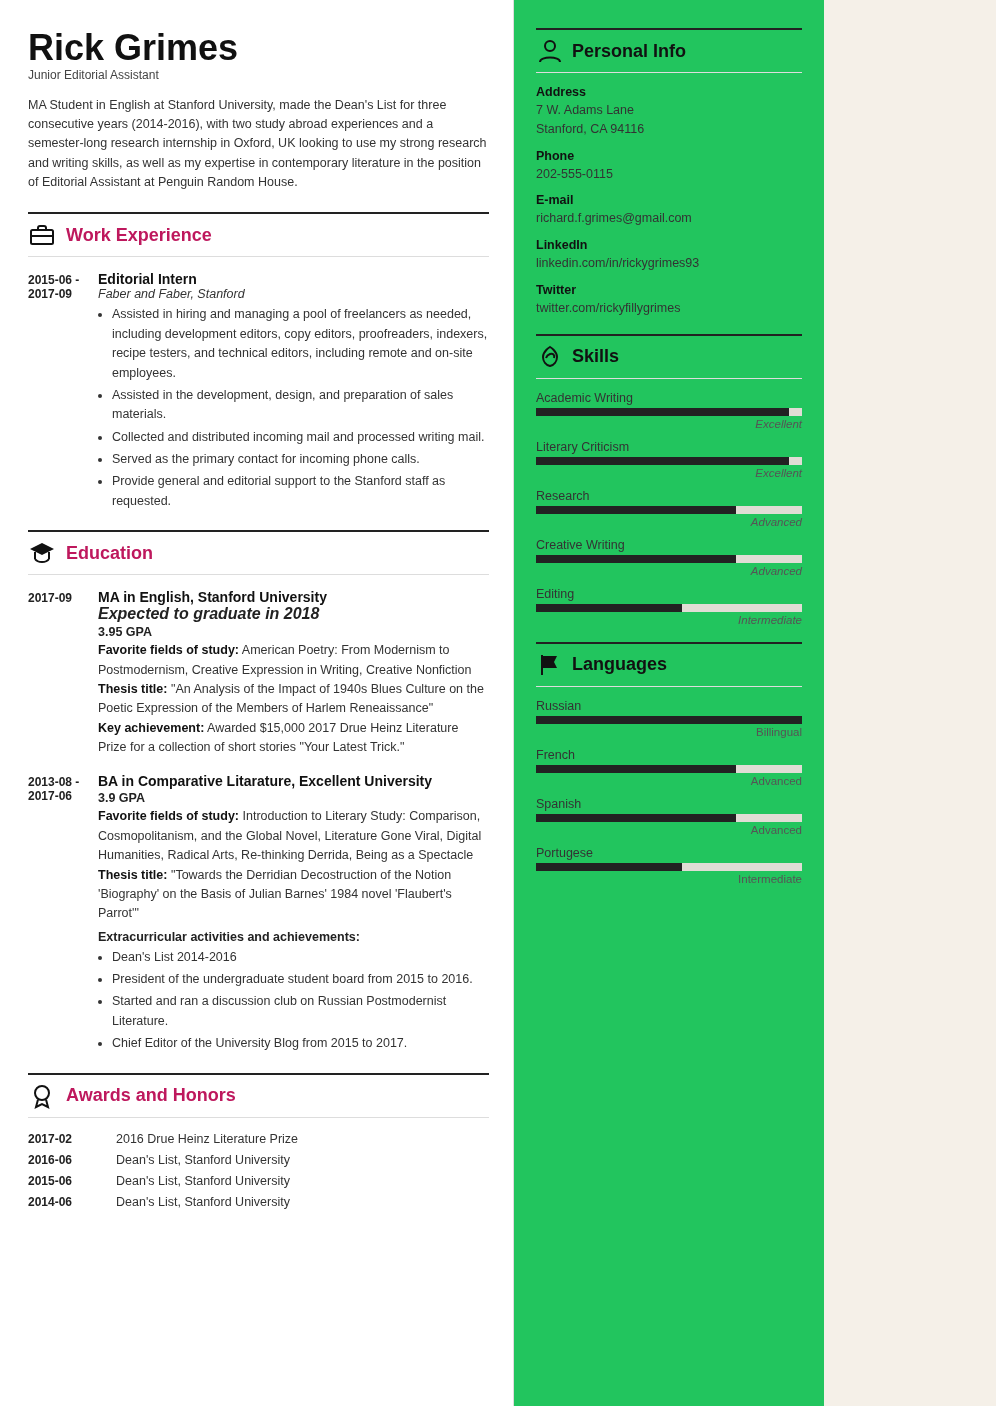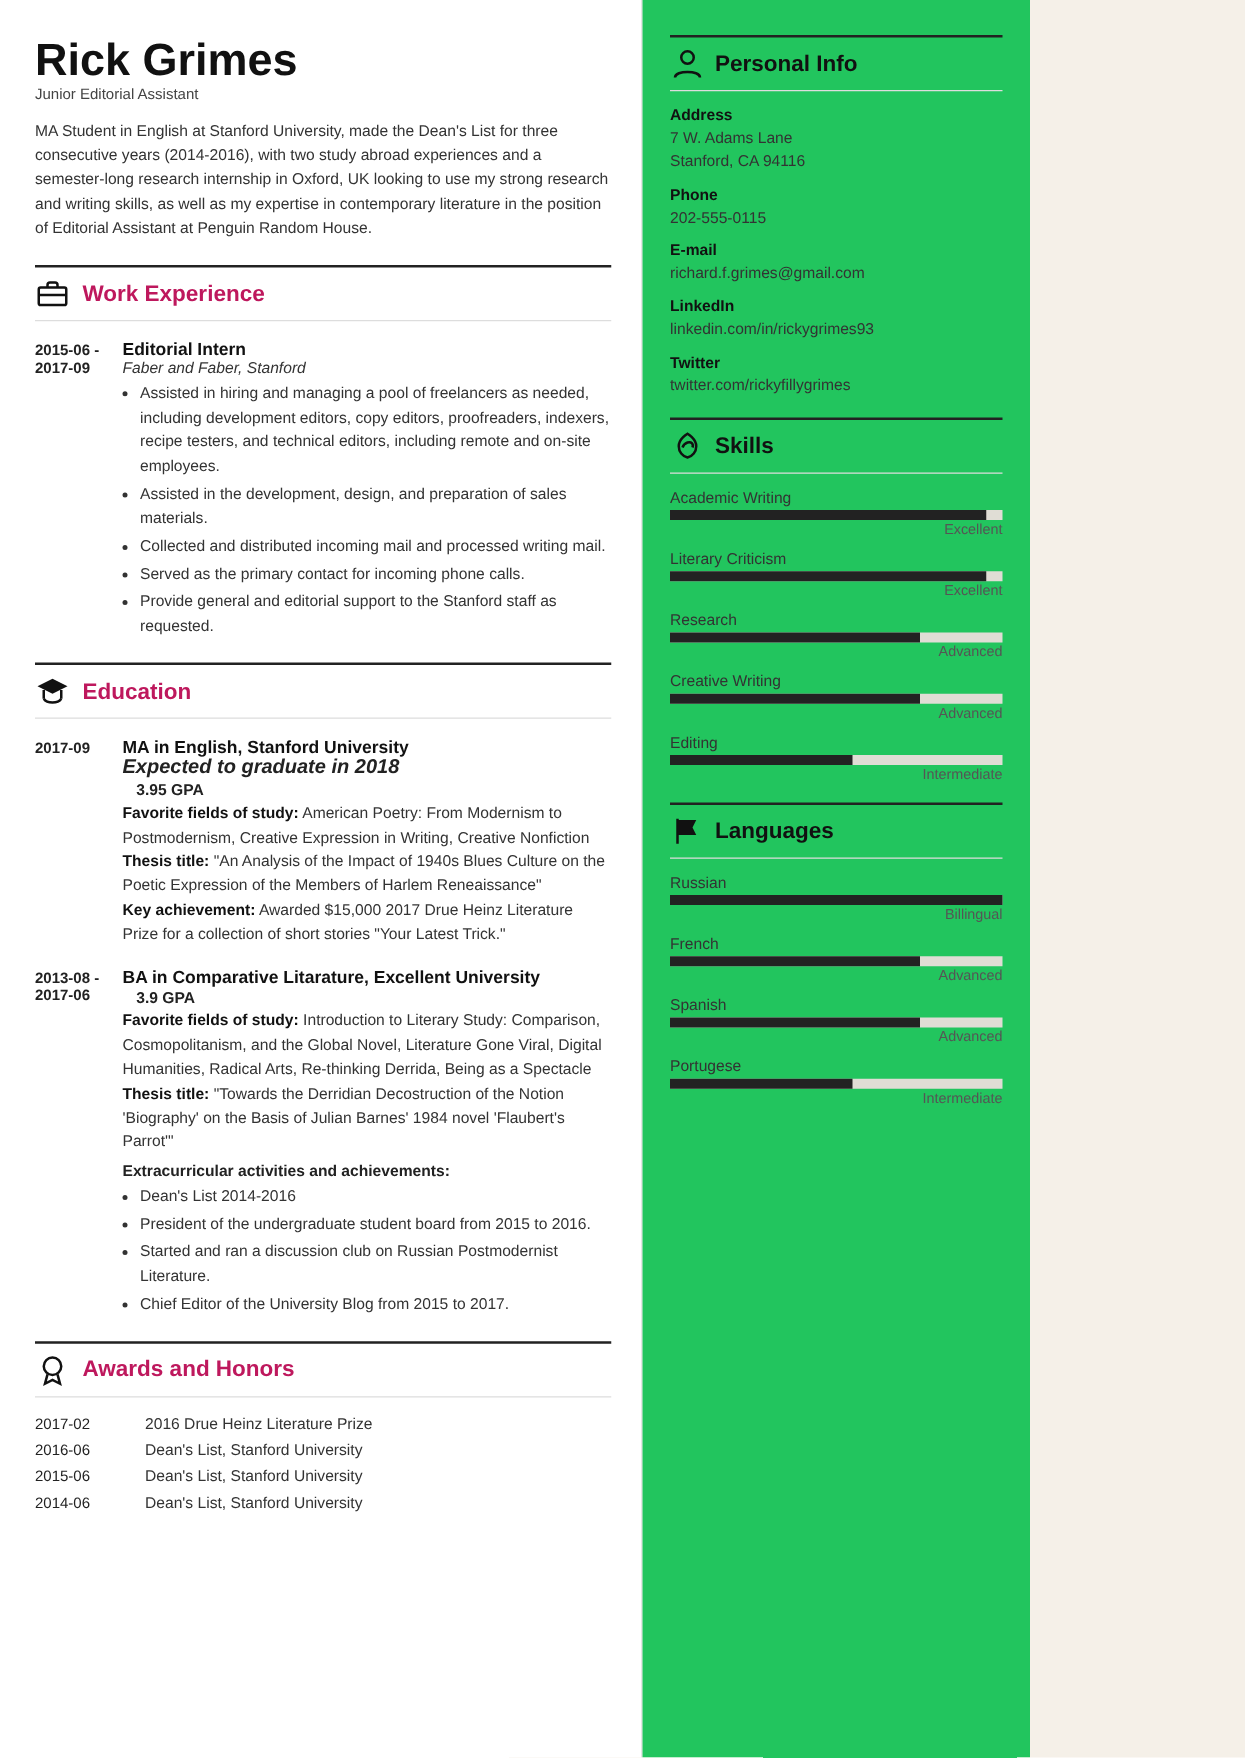--- a/index.html
+++ b/index.html
@@ -108,21 +108,21 @@
       color: #333;
       line-height: 1.55;
     }
     .entry-line b {
       font-weight: 700;
       color: #111;
     }
     .gpa {
       font-weight: 700;
       font-size: 12.5px;
-      margin: 2px 11px;
+      margin: 2px 0;
     }
     .expected {
       font-weight: 700;
       font-size: 16px;
       font-style: italic;
     }
     .extracurricular-label {
       font-weight: 700;
       font-size: 12.5px;
       margin-top: 6px;
@@ -179,20 +179,21 @@
       height: 8px;
       background: #222;
       position: absolute;
       left: 0; top: 0;
     }
     .skill-level {
       font-size: 11.5px;
       color: #555;
       text-align: right;
       margin-top: 2px;
+      font-style: italic;
     }
     
     .lang-item {
       margin-bottom: 10px;
     }
     .lang-name {
       font-size: 12.5px;
       color: #333;
       margin-bottom: 3px;
     }
@@ -215,21 +216,21 @@
       margin-top: 2px;
     }
     
     .award-row {
       display: flex;
       gap: 18px;
       margin-bottom: 7px;
     }
     .award-date {
       font-size: 12px;
-      font-weight: 400;
+      font-weight: 700;
       color: #222;
       min-width: 70px;
       flex-shrink: 0;
     }
     .award-name {
       font-size: 12.5px;
       color: #333;
     }
   </style>
 </head>

